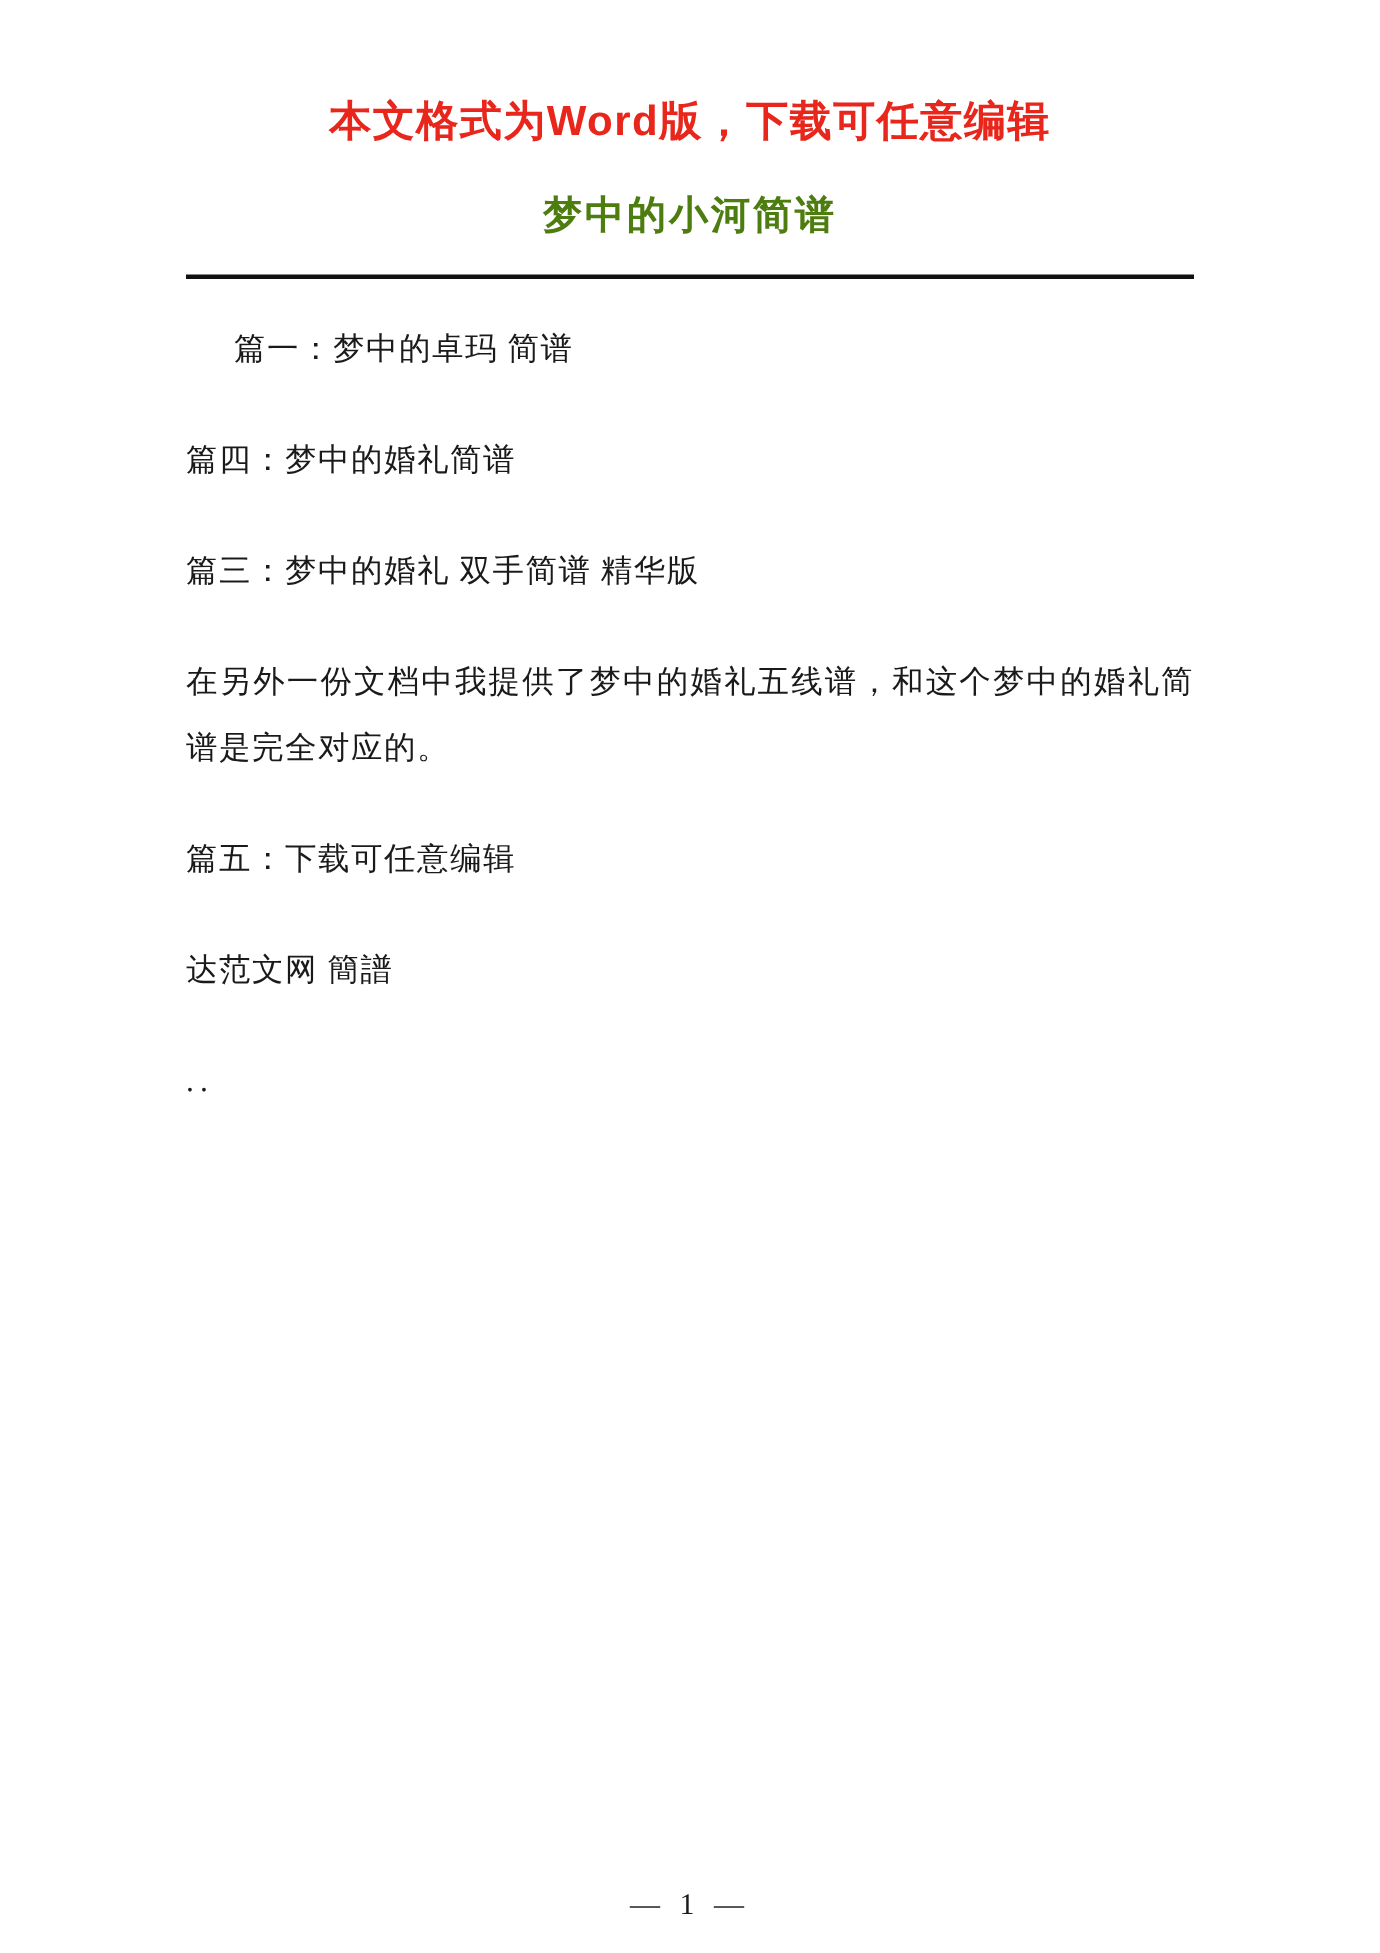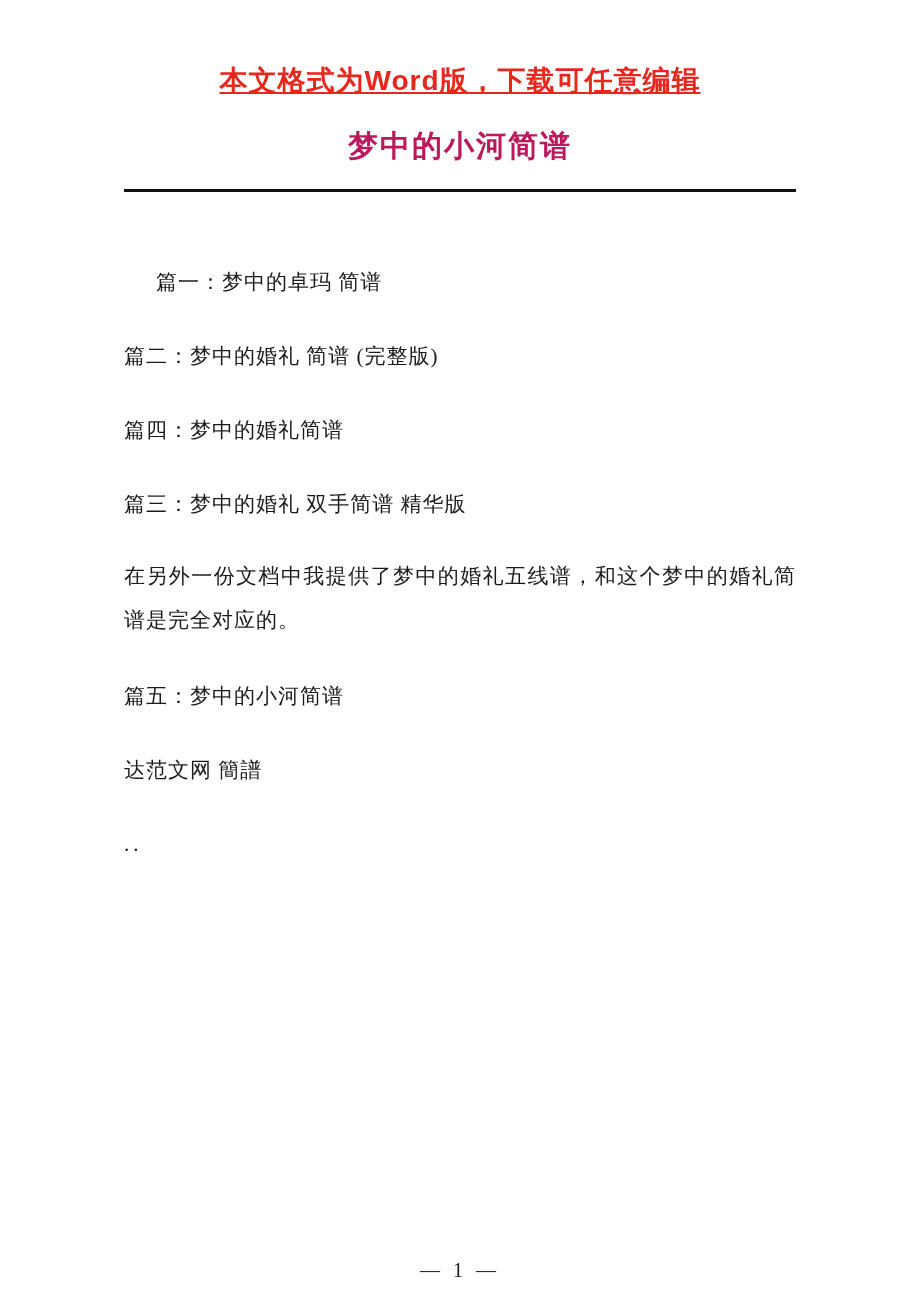--- a/index.html
+++ b/index.html
@@ -23,56 +23,54 @@
     position: relative;
   }
   .banner {
     text-align: center;
     color: #e8261c;
     font-family: "Liberation Sans", sans-serif;
     font-weight: bold;
     font-size: 28px;
     letter-spacing: 1px;
     margin-top: 62px;
-    text-decoration: underline;
   }
   .doc-title {
     text-align: center;
-    color: #be185d;
+    color: #4d7c0f;
     font-family: "Liberation Sans", sans-serif;
     font-weight: bold;
-    font-size: 30px;
+    font-size: 26px;
     letter-spacing: 2px;
     margin-top: 26px;
   }
   .title-rule {
     width: 672px;
     margin: 22px auto 0 auto;
     border-bottom: 3px solid #111111;
   }
   .content {
     margin: 0 auto;
     width: 672px;
-    padding-top: 68px;
+    padding-top: 24px;
   }
   .para {
     font-family: "Liberation Serif", serif;
     font-size: 21px;
     line-height: 44px;
     color: #1a1a1a;
     margin: 0 0 30px 0;
     letter-spacing: 1px;
   }
   .para.indent {
     text-indent: 32px;
   }
   .para.justify {
     text-align: justify;
     text-align-last: left;
-    font-family: Liberation Mono, monospace;
   }
   .para.source {
     text-align: justify;
     text-align-last: justify;
     letter-spacing: 0.5px;
     margin-bottom: 4px;
   }
   .para.tight {
     margin-bottom: 30px;
   }
@@ -100,30 +98,29 @@
 
   <div class="doc-title">梦中的小河简谱</div>
 
   <div class="title-rule"></div>
 
   <div class="content">
 
     <p class="para indent">篇一：梦中的卓玛 简谱</p>
 
 
-    <p class="para tight">篇二：梦中的婚礼  简谱 (完整版)</p>
 
     <p class="para">篇四：梦中的婚礼简谱</p>
 
     <p class="para">篇三：梦中的婚礼 双手简谱 精华版</p>
 
 
     <p class="para justify">在另外一份文档中我提供了梦中的婚礼五线谱，和这个梦中的婚礼简谱是完全对应的。</p>
 
-    <p class="para">篇五：梦中的小河简谱</p>
+    <p class="para">篇五：下载可任意编辑</p>
 
     <p class="para">达范文网 簡譜</p>
 
     <p class="para dots">..</p>
 
   </div>
 
   <div class="footer">— 1 —</div>
 
 </div>

